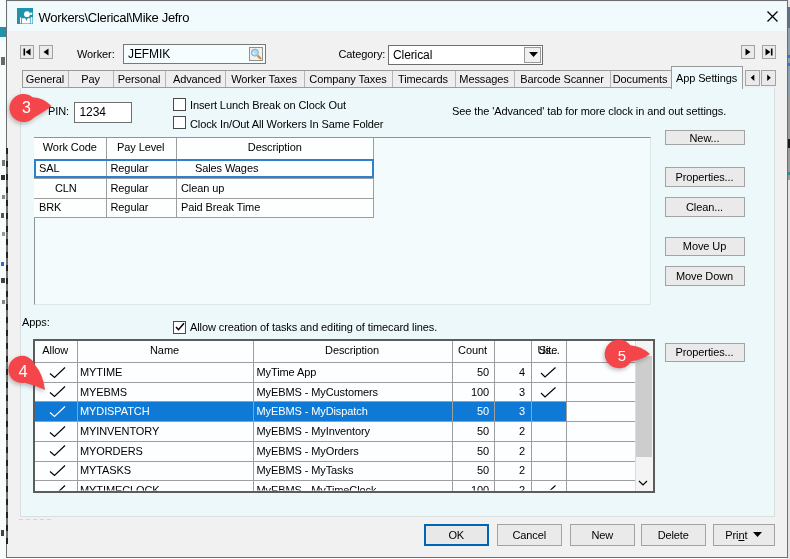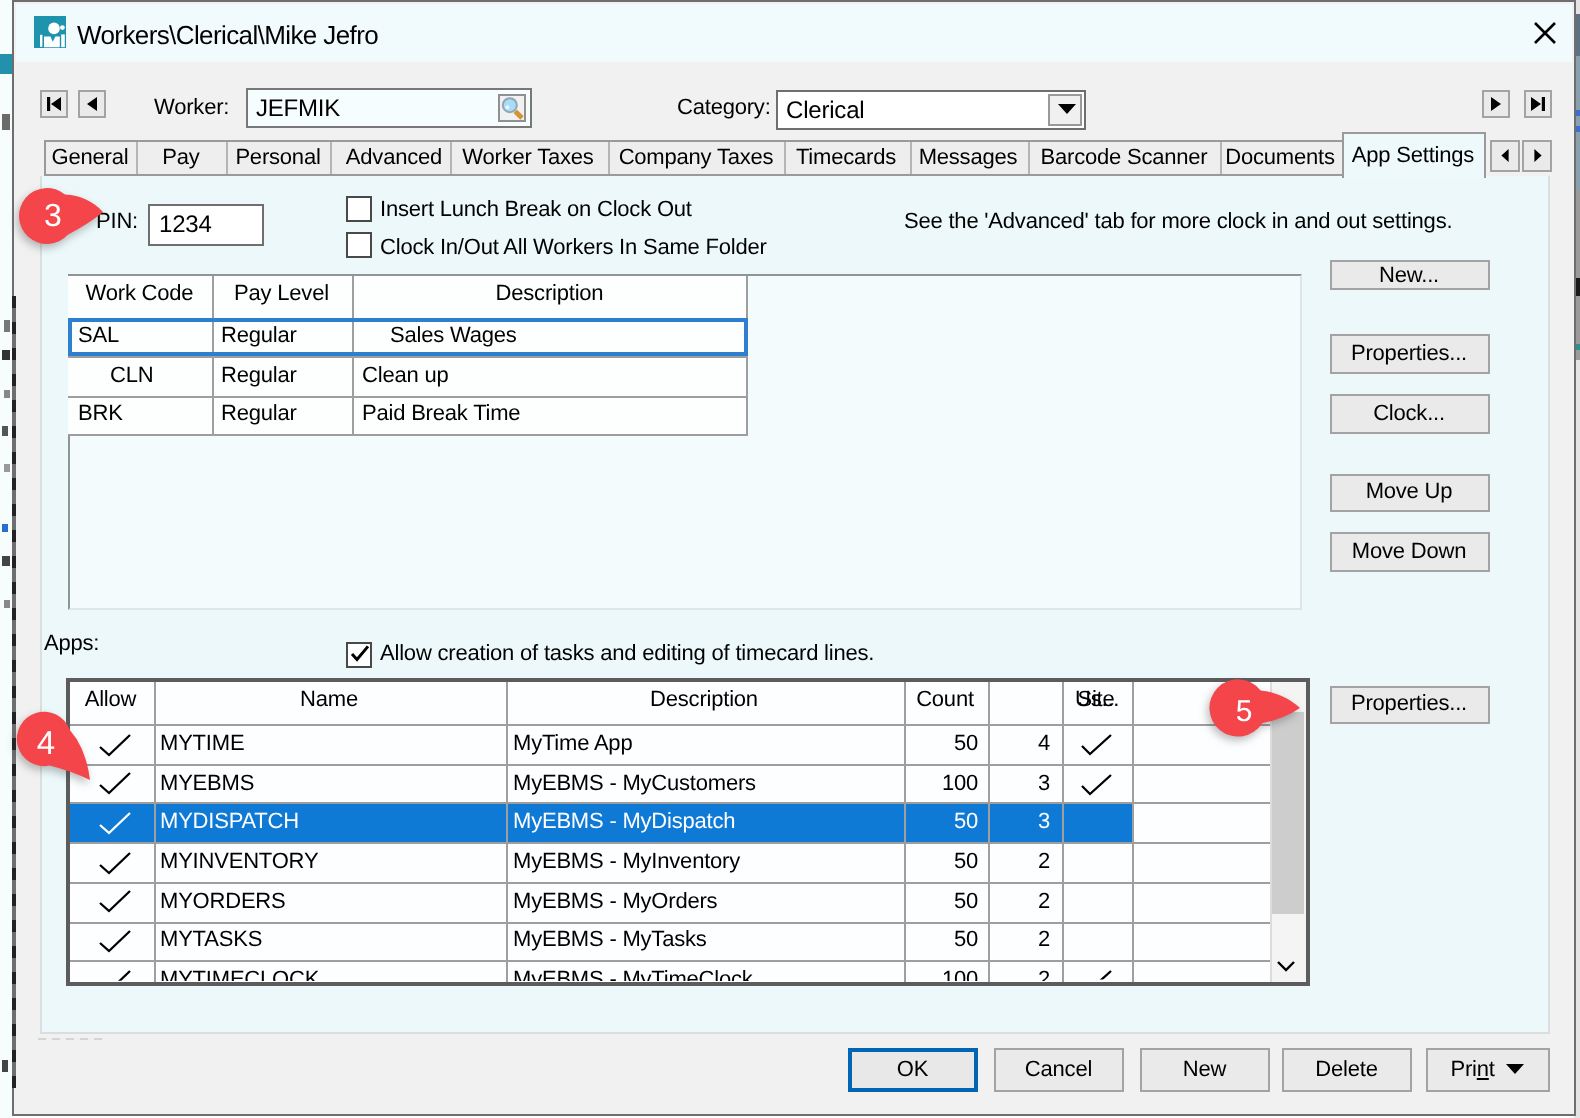--- a/index.html
+++ b/index.html
@@ -149,21 +149,21 @@
 
 <div class="t" style="left:428px;top:105px;margin-left:24px;">See the 'Advanced' tab for more clock in and out settings.</div>
 
 <div class="abs" style="left:34px;top:136.5px;width:617px;height:168px;background:#f4fbfd;
  border:1px solid #8f9495;border-right-color:#dfe6e7;border-bottom-color:#dfe6e7;box-sizing:border-box;"></div>
 
 <div id="wtable"></div>
 
 <div class="btn" style="left:664.5px;top:130px;width:80px;height:15px;">New...</div>
 <div class="btn" style="left:664.5px;top:167px;width:80px;height:19.5px;">Properties...</div>
-<div class="btn" style="left:664.5px;top:197.3px;width:80px;height:19.5px;">Clock...</div>
+<div class="btn" style="left:664.5px;top:197.3px;width:80px;height:19.5px;">Clean...</div>
 <div class="btn" style="left:664.5px;top:236.6px;width:80px;height:19.5px;">Move Up</div>
 <div class="btn" style="left:664.5px;top:266.1px;width:80px;height:19.5px;">Move Down</div>
 
 <div class="t" style="left:22px;top:316px;">Apps:</div>
 <div class="abs" style="left:173px;top:320.5px;width:13px;height:13px;background:#fff;border:1px solid #494949;box-sizing:border-box;"></div>
 <svg class="abs" style="left:174px;top:321px;" width="12" height="12" viewBox="0 0 12 12">
   <path d="M2 6 L4.5 8.7 L10 2.2" stroke="#000" stroke-width="1.5" fill="none"></path>
 </svg>
 <div class="t" style="left:190px;top:321px;">Allow creation of tasks and editing of timecard lines.</div>
 

